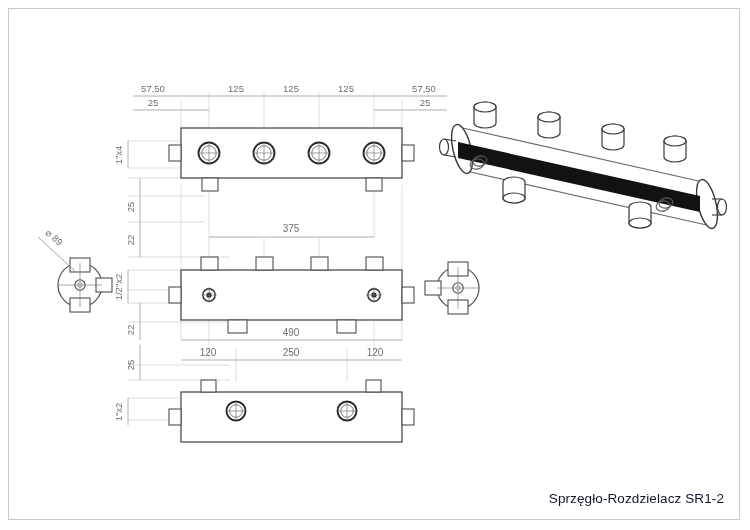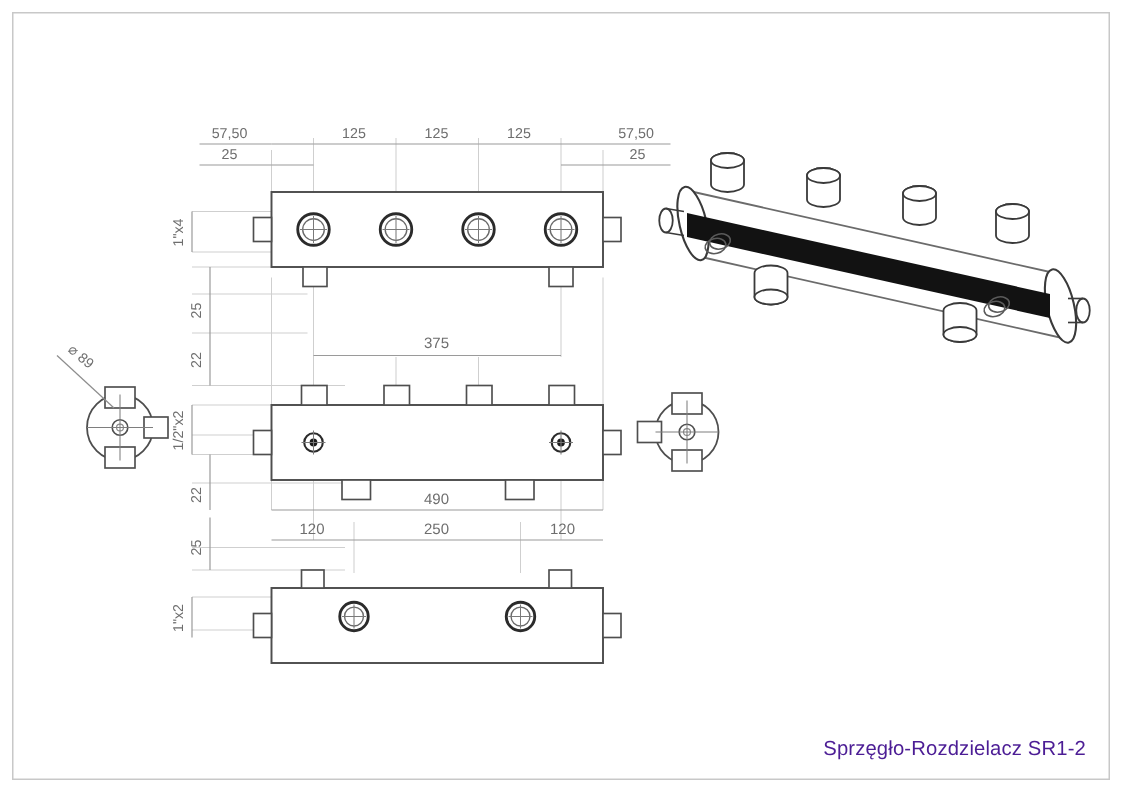--- a/index.html
+++ b/index.html
@@ -31,21 +31,21 @@
     left: 0;
     top: 0;
     width: 750px;
     height: 530px;
   }
   .title-block {
     position: absolute;
     right: 26px;
     bottom: 24px;
     font-size: 13.5px;
-    color: #4c1d95;
+    color: #0f172a;
     letter-spacing: 0.1px;
     white-space: nowrap;
     text-align: center;
   }
   text {
     font-family: "Liberation Sans", sans-serif;
   }
 </style>
 </head>
 <body>

